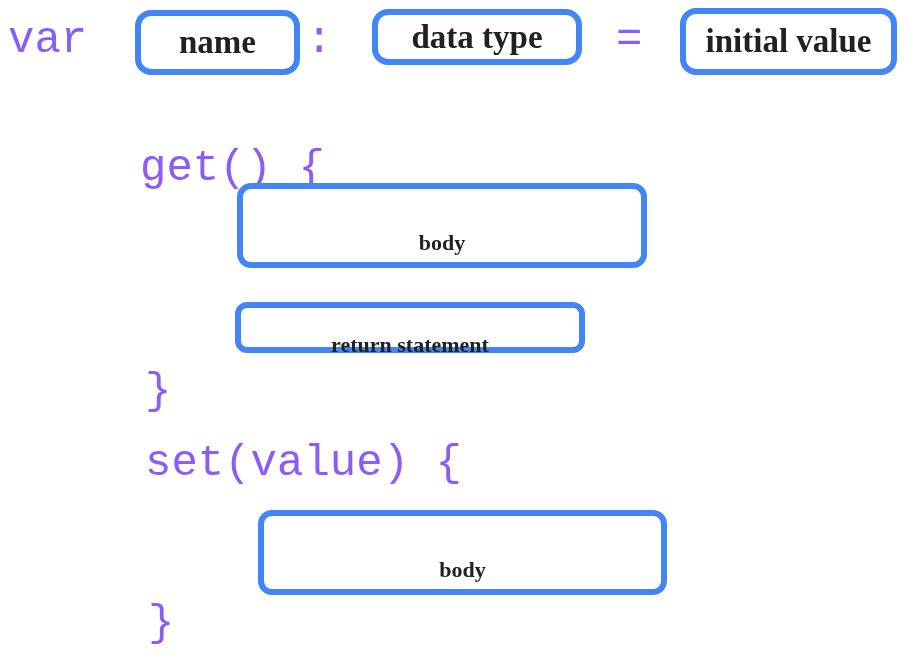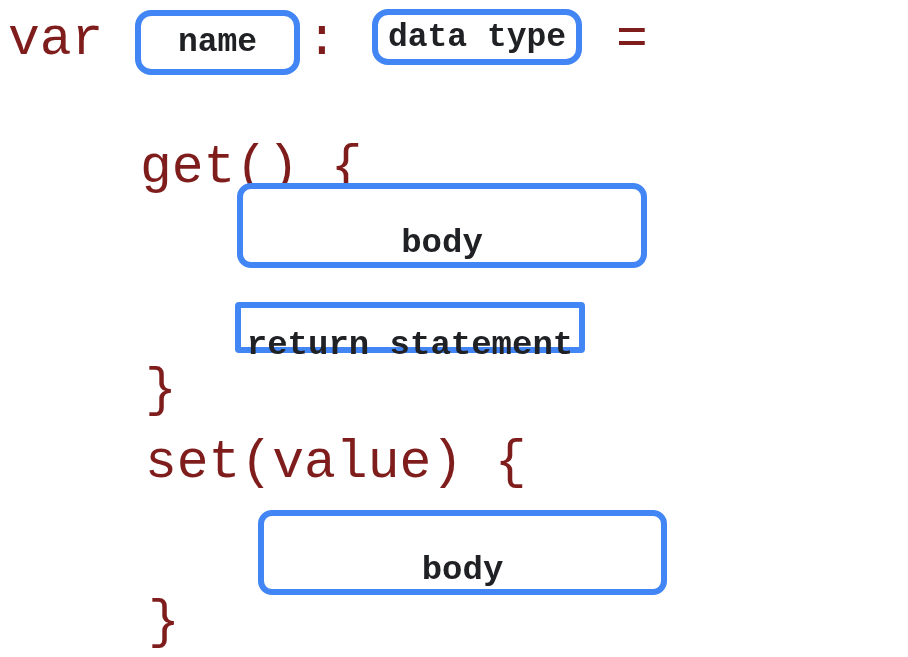--- a/index.html
+++ b/index.html
@@ -7,66 +7,69 @@
     position: relative;
     width: 908px;
     height: 657px;
     background: #ffffff;
     overflow: hidden;
     font-family: "Liberation Sans", sans-serif;
   }
   .mono {
     position: absolute;
     font-family: "Liberation Mono", monospace;
-    font-size: 53px;
+    font-size: 44px;
     line-height: 44px;
-    color: #7f1d1d;
+    color: #8b5cf6;
     white-space: pre;
     letter-spacing: 0;
   }
   .pill {
     position: absolute;
     box-sizing: border-box;
     border: 6px solid #4285F4;
     background: #ffffff;
     display: flex;
     align-items: center;
     justify-content: center;
   }
   .pill-top { border-radius: 16px; }
   .pill-body { border-radius: 14px; }
-  .pill-return { border-radius: 4px; }
+  .pill-return { border-radius: 12px; }
   .pill .label {
-    font-family: Liberation Mono, monospace;
+    font-family: Liberation Serif, serif;
     font-weight: bold;
     color: #202124;
     white-space: nowrap;
   }
   .label-lg { font-size: 33px; }
-  .label-md { font-size: 34px; margin-top: 34px; }
+  .label-md { font-size: 22px; margin-top: 34px; }
 </style>
 </head>
 <body>
 
 <div class="canvas">
 
   <span class="mono" style="left:8px; top:18px;">var</span>
 
   <div class="pill pill-top" style="left:135px; top:10px; width:165px; height:65px;">
     <span class="label label-lg">name</span>
   </div>
 
   <span class="mono" style="left:306px; top:18px;">:</span>
 
   <div class="pill pill-top" style="left:372px; top:9px; width:210px; height:56px;">
     <span class="label label-lg">data type</span>
   </div>
 
   <span class="mono" style="left:616px; top:18px;">=</span>
 
+  <div class="pill pill-top" style="left:680px; top:8px; width:217px; height:67px;">
+    <span class="label label-lg">initial value</span>
+  </div>
 
   <span class="mono" style="left:140px; top:146px;">get() {</span>
 
   <div class="pill pill-body" style="left:237px; top:183px; width:410px; height:85px;">
     <span class="label label-md">body</span>
   </div>
 
   <div class="pill pill-return" style="left:235px; top:302px; width:350px; height:51px;">
     <span class="label label-md">return statement</span>
   </div>

